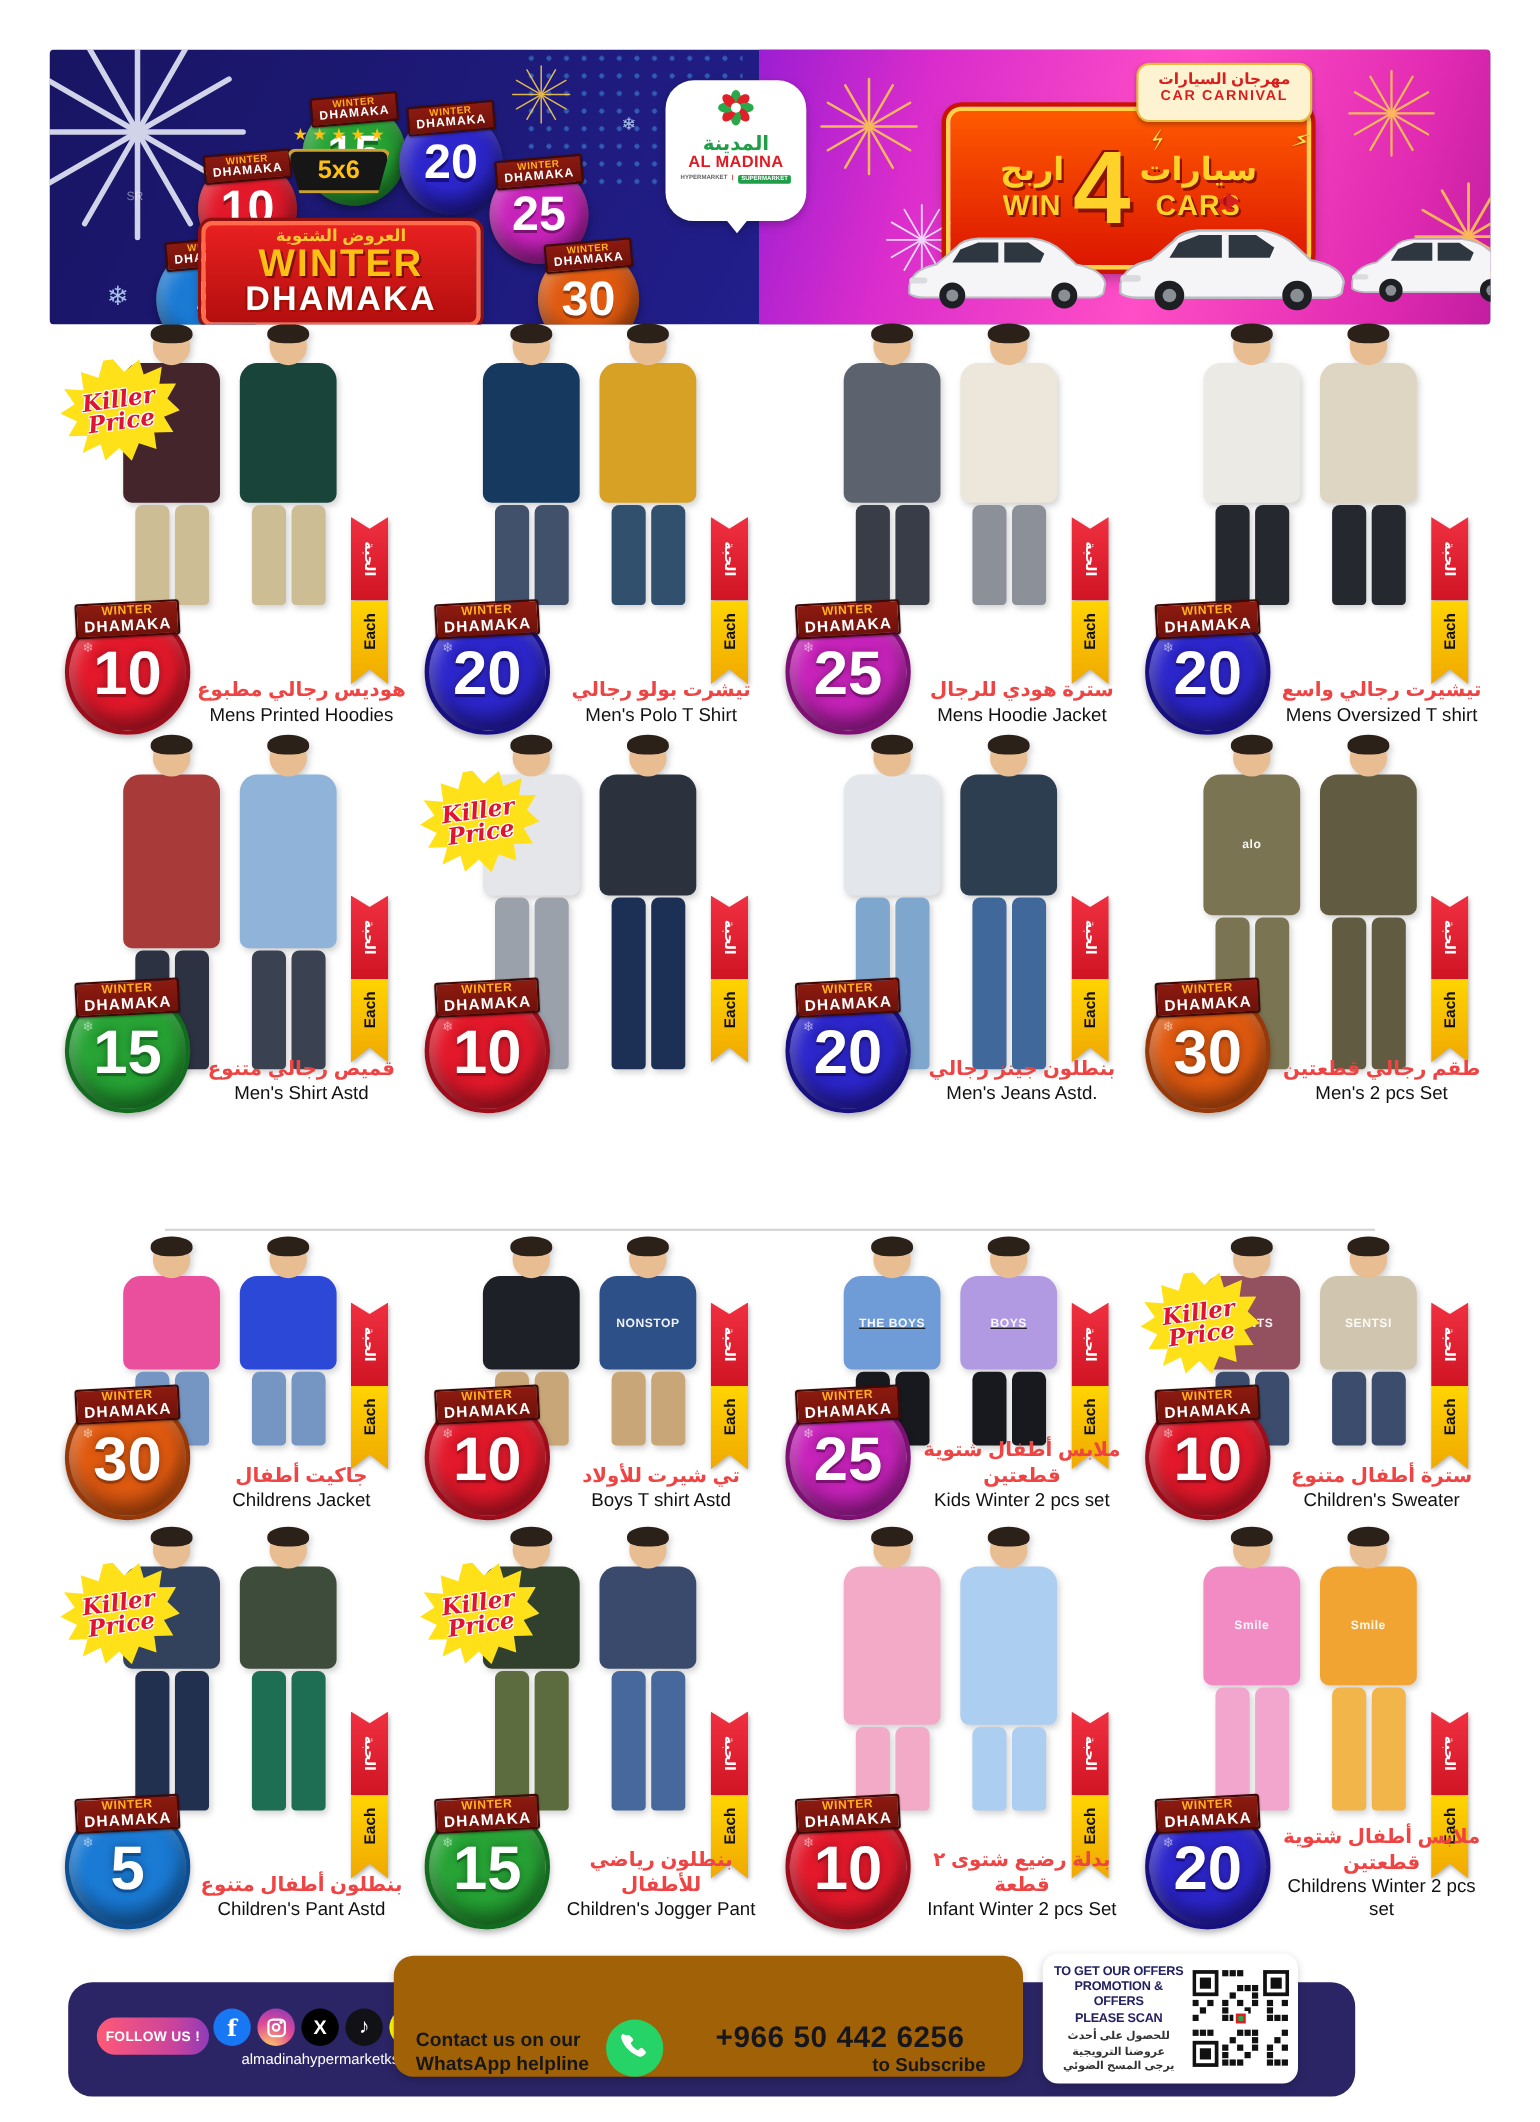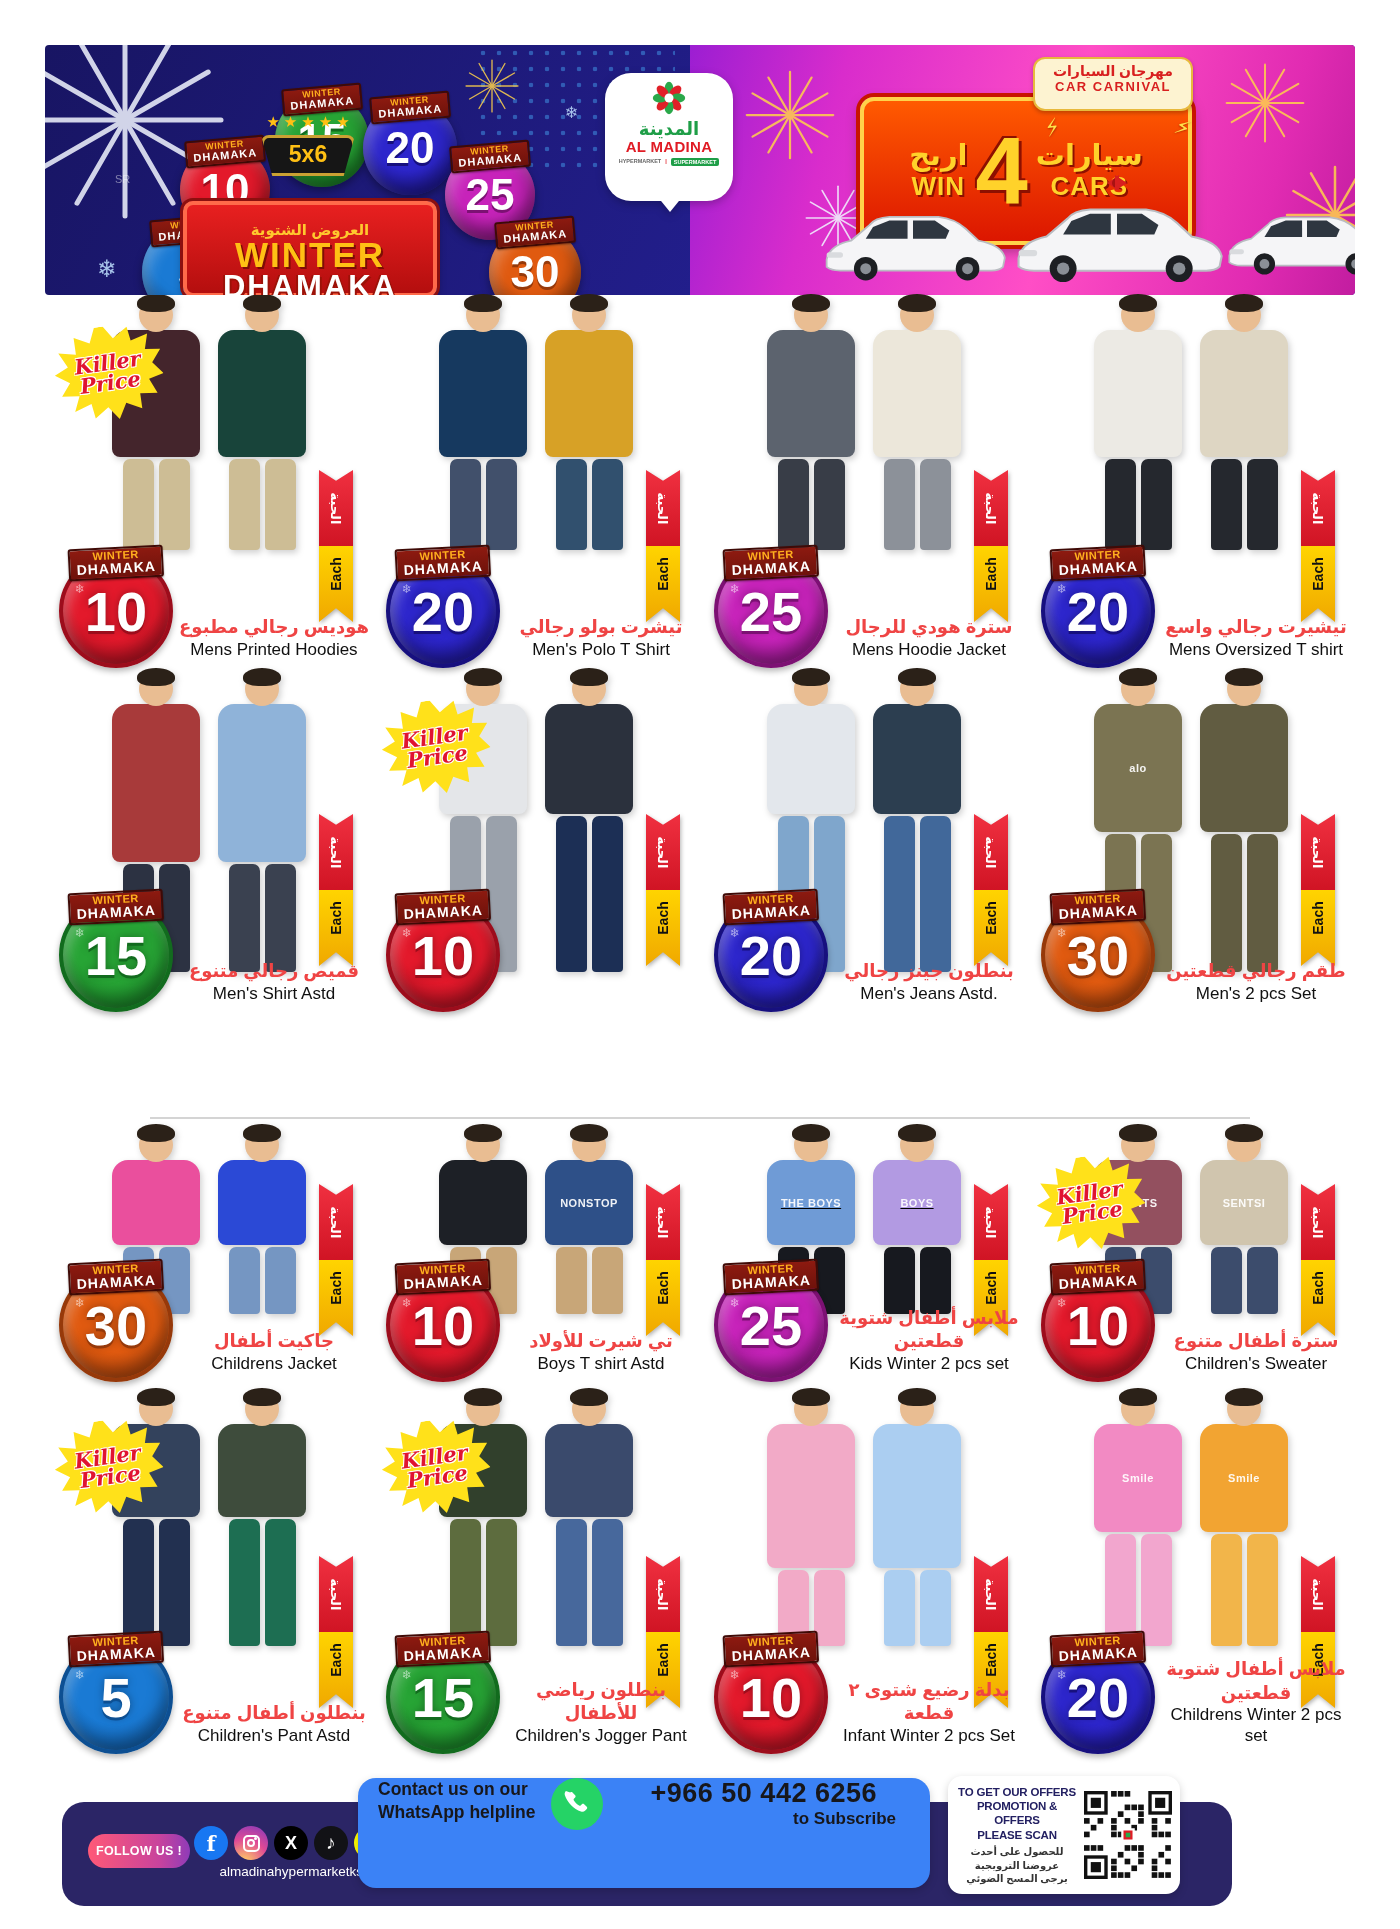--- a/index.html
+++ b/index.html
@@ -27,21 +27,21 @@
     box-shadow:inset -6px -10px 18px rgba(0,0,0,.38),inset 6px 8px 14px rgba(255,255,255,.28),0 4px 8px rgba(0,0,0,.35)}
   .ball .mini{position:absolute;top:-7px;left:50%;transform:translateX(-50%) rotate(-5deg)}
   .bnum{color:#fff;font-weight:900;font-size:44px}
 
   .stars56{position:absolute;left:190px;top:68px;width:150px;text-align:center;color:#ffc014;font-size:15px;letter-spacing:4px;z-index:4}
   .badge56{position:absolute;left:216px;top:90px;width:94px;padding:3px 0 5px;background:#161616;border:3px solid #caa133;
     border-radius:8px;color:#ffc014;text-align:center;font-weight:900;font-size:23px;z-index:4;
     clip-path:polygon(0 0,100% 0,88% 100%,12% 100%)}
   .wd-sign{position:absolute;left:138px;top:156px;width:254px;height:96px;text-align:center;z-index:3;
     background:linear-gradient(#e82020,#b40e0e);border:4px solid #ff6a4a;border-radius:10px;
-    box-shadow:0 0 0 3px #8d0f0f,0 5px 10px rgba(0,0,0,.4);padding-top:16px}
+    box-shadow:0 0 0 3px #8d0f0f,0 5px 10px rgba(0,0,0,.4);padding-top:1px}
   .wd-ar{color:#ffc82e;font-size:15px;font-weight:700;line-height:1.15}
   .wd-en1{color:#ffc014;font-size:35px;font-weight:900;letter-spacing:2px;line-height:.95;text-shadow:2px 2px 0 #7e0d05}
   .wd-en2{color:#fff;font-size:31px;font-weight:900;letter-spacing:2px;line-height:.95;text-shadow:2px 2px 0 #9c1208,-2px 0 0 #9c1208}
 
   .logo{position:absolute;left:560px;top:28px;width:128px;height:128px;background:#fff;border-radius:26px;
     text-align:center;padding-top:7px;z-index:6;filter:drop-shadow(0 3px 4px rgba(0,0,0,.25))}
   .logo:after{content:"";position:absolute;left:52px;bottom:-24px;border:13px solid transparent;border-top:16px solid #fff}
   .logo-ar{color:#1e9e47;font-size:18px;font-weight:900;line-height:1}
   .logo-en{color:#e01b24;font-size:15px;font-weight:900;letter-spacing:.3px;line-height:1.2}
   .logo-sub{display:flex;justify-content:center;gap:4px;margin-top:2px;font-size:5.5px;color:#666;font-weight:700}
@@ -121,22 +121,22 @@
   .ig-frame{width:17px;height:17px;border:2px solid #fff;border-radius:5px;position:relative}
   .ig-frame::before{content:"";position:absolute;inset:2.5px;border:2px solid #fff;border-radius:50%}
   .ig-frame::after{content:"";position:absolute;top:.5px;right:.5px;width:3px;height:3px;background:#fff;border-radius:50%}
   .xi{background:#000}.xi::before{content:"X";font-size:18px}
   .tt{background:#121216}.tt::before{content:"♪";font-size:19px}
   .sc{background:#fffc00}
   .ghost{width:16px;height:19px;background:#fff;border-radius:8px 8px 3px 3px;
     clip-path:polygon(0 0,100% 0,100% 78%,83% 70%,75% 92%,50% 80%,25% 92%,17% 70%,0 78%)}
   .handle{position:absolute;left:118px;top:62px;width:230px;text-align:center;color:#fff;font-size:13.5px}
 
-  .contact-card{position:absolute;left:296px;top:-24px;width:572px;height:110px;background:#3b82f6;border-radius:18px;
-    display:flex;align-items:flex-start;padding:0 20px;gap:15px;box-shadow:0 3px 8px rgba(0,0,0,.18)}
+  .contact-card{position:absolute;left:296px;top:-24px;width:572px;height:110px;background:#a16207;border-radius:18px;
+    display:flex;align-items:flex-end;padding:0 20px;gap:15px;box-shadow:0 3px 8px rgba(0,0,0,.18)}
   .contact-lines{font-size:17.5px;font-weight:800;color:#17171b;line-height:1.3;flex:0 0 auto}
   .wa{width:52px;height:52px;border-radius:50%;background:#25d366;display:flex;align-items:center;justify-content:center;flex:0 0 auto}
   .phone-block{flex:1 1 auto;text-align:center}
   .phone{font-size:27px;font-weight:900;color:#17171b;letter-spacing:.5px}
   .subscribe{font-size:17px;font-weight:600;color:#17171b;text-align:right;padding-right:14px}
 
   .promo-card{position:absolute;left:886px;top:-26px;width:232px;height:118px;background:#fff;border-radius:14px;
     display:flex;align-items:center;padding:6px 8px;gap:6px;box-shadow:0 3px 8px rgba(0,0,0,.18)}
   .promo-text{flex:1 1 auto;text-align:center}
   .promo-en{font-size:11.5px;font-weight:900;color:#232062;line-height:1.25;letter-spacing:-.2px}

